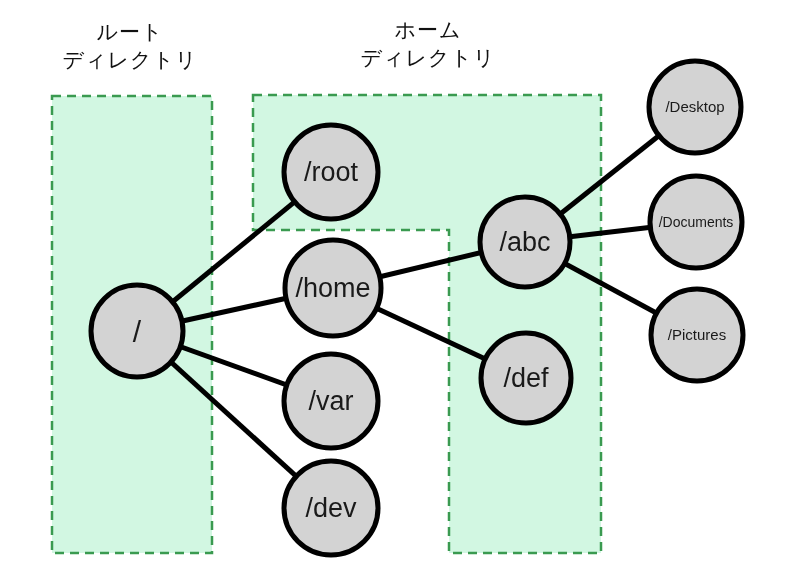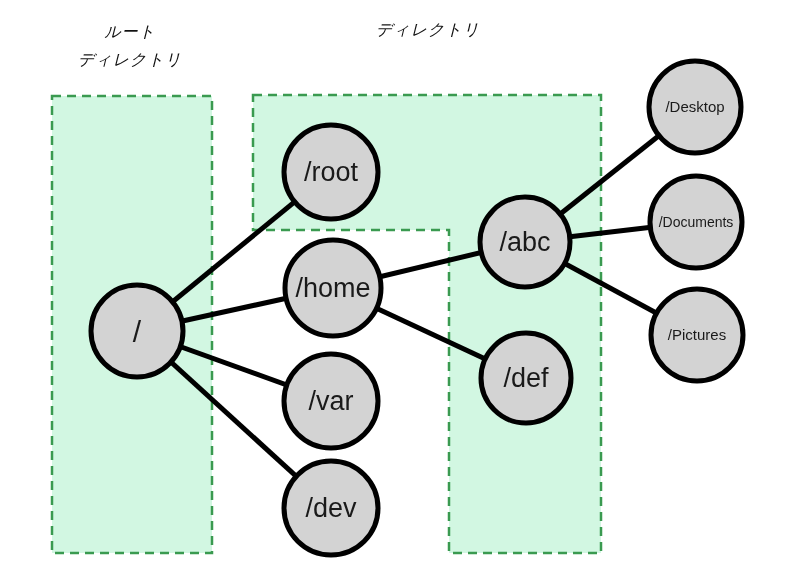--- a/index.html
+++ b/index.html
@@ -19,25 +19,24 @@
     position: absolute;
     left: 0;
     top: 0;
     display: block;
   }
   .region-label {
     position: absolute;
     transform: translateX(-50%);
     text-align: center;
     color: #111111;
-    font-size: 16px;
+    font-size: 21px;
     line-height: 28px;
     white-space: nowrap;
     letter-spacing: 1px;
-    font-style: italic;
   }
   #label-root { left: 130px; top: 18px; }
   #label-home { left: 428px; top: 16px; }
 </style>
 </head>
 <body>
 
 <div class="stage">
 
   <svg id="diagram-svg" width="800" height="575" viewBox="0 0 800 575" xmlns="http://www.w3.org/2000/svg">
@@ -73,16 +72,17 @@
       <circle cx="697" cy="335" r="46" fill="#d3d3d3" stroke="#000000" stroke-width="5"></circle>
       <text x="697" y="335" dy="0.35em" text-anchor="middle" fill="#1a1a1a" font-size="15" font-family="&quot;Liberation Sans&quot;, &quot;DejaVu Sans&quot;, sans-serif">/Pictures</text>
     </svg>
 
   <div class="region-label" id="label-root">
     <div>ルート</div>
     <div>ディレクトリ</div>
   </div>
 
   <div class="region-label" id="label-home">
+    <div>ホーム</div>
     <div>ディレクトリ</div>
   </div>
 
 </div>
 
 </body></html>

